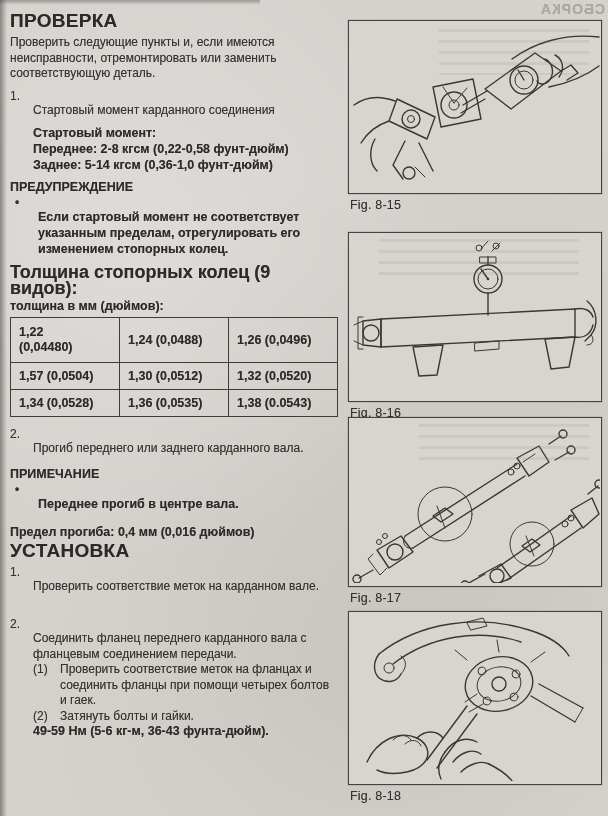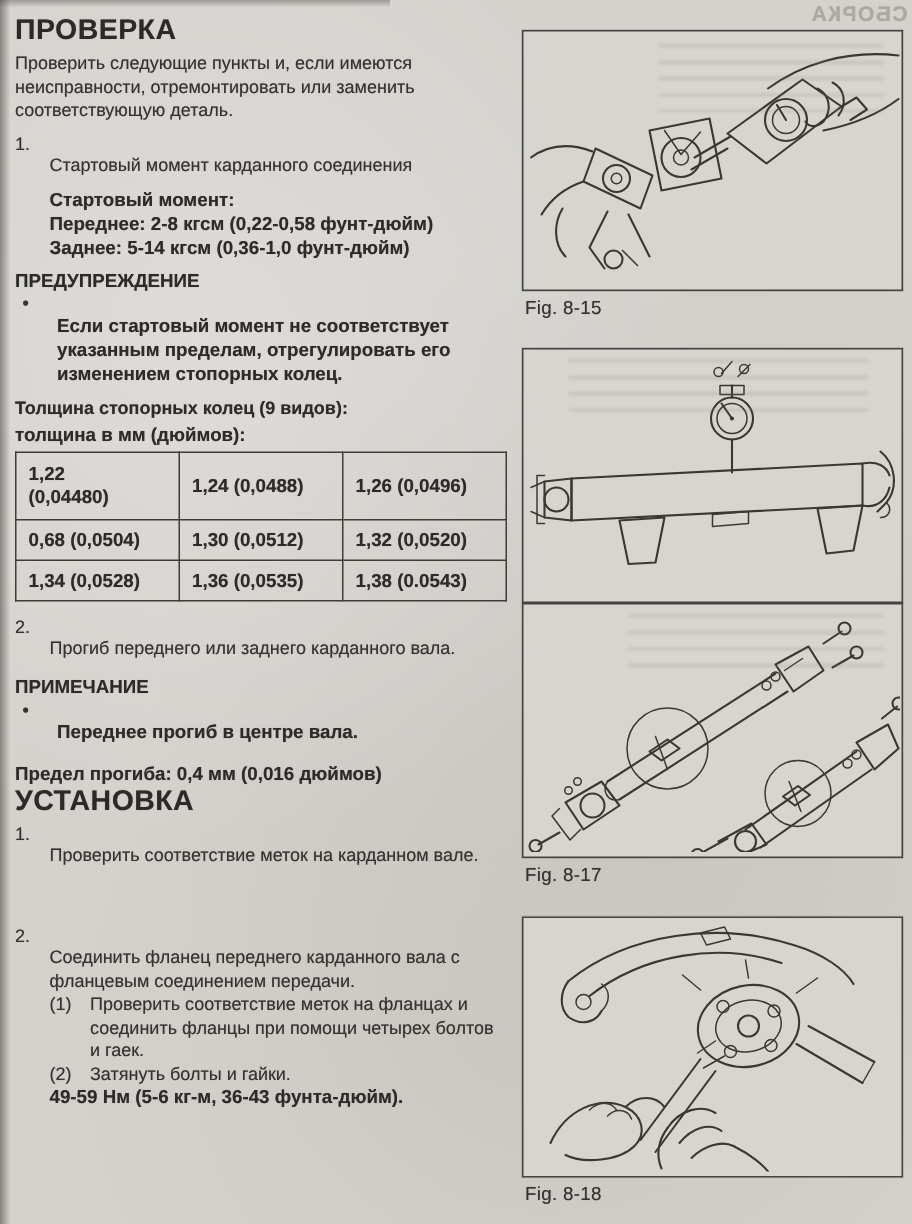--- a/index.html
+++ b/index.html
@@ -29,21 +29,21 @@
   .p-intro{ margin:0 0 7px 0; width:302px; }
   .li{ display:flex; }
   .li .num{ flex:none; width:23px; }
   .li .bullet{ flex:none; width:23px; padding-left:5px; font-weight:700;}
   .li .txt2{ flex:1;margin-top:14px; }
   .bold{ font-weight:700; color:#2d2b28; }
   .specblock{ margin:7px 0 0 23px; font-size:12.5px; line-height:16px; }
   .warnblock{ margin-top:6px; }
   .warn-title{ font-size:12.5px; line-height:16px; }
   .warn-li{ font-size:12.5px; line-height:16px; width:312px;}
-  .rings{ margin-top:7px; font-size:12px; line-height:16px;}
+  .rings{ margin-top:7px; font-size:18px; line-height:16px;}
   .tbl-cap{ margin-top:3px; width:323px; text-align:left; font-size:12.5px; line-height:15px;}
   table.tbl{ border-collapse:collapse; margin-top:3px; }
   table.tbl td{
     border:1.6px solid #3e3c37; width:96px; font-size:12.5px; font-weight:700; color:#2d2b28;
     padding:3px 4px 3px 8px; vertical-align:middle; white-space:pre-line; line-height:15px;
   }
   table.tbl tr:first-child td{ height:38px; }
   table.tbl tr td{ height:20px; }
   .mt10{ margin-top:10px; } .mt9{ margin-top:9px; } .mt8{ margin-top:12px; } .mt16{ margin-top:16px;} .mt2{margin-top:2px;}
   .lower{ position:absolute; left:10px; top:617px; width:328px; font-size:12px; line-height:15.5px; }
@@ -108,21 +108,21 @@
 
     <table class="tbl">
       <tbody>
           <tr>
         <td>1,22
 (0,04480)</td>
         <td>1,24 (0,0488)</td>
         <td>1,26 (0,0496)</td>
       </tr>
       <tr>
-        <td>0,68 (0,0504)</td>
+        <td>1,57 (0,0504)</td>
         <td>1,30 (0,0512)</td>
         <td>1,32 (0,0520)</td>
       </tr>
       <tr>
         <td>1,34 (0,0528)</td>
         <td>1,36 (0,0535)</td>
         <td>1,38 (0.0543)</td>
       </tr>
     </tbody>
       </table>
@@ -236,21 +236,21 @@
         <path d="M139,32 L139,24"></path>
         <path d="M131,24 L147,24 L147,30 L131,30 Z" class="thin"></path>
         <path d="M132,16 L139,8 M143,18 L151,10" class="thin"></path>
         <circle cx="130" cy="15" r="3" class="thin"></circle>
           <circle cx="147" cy="13" r="3" class="thin"></circle>
       </svg>
     </div>
     <div class="figcap txt">Fig. 8-16</div>
   </div>
 
-  <div class="fig" style="top:402px">
+  <div class="fig" style="top:417px">
     <div class="figbox" style="height:168px">
       <div class="ghost" style="left:70px; top:6px; width:170px; height:42px"></div>
       <svg class="draw" width="251" height="165" viewBox="0 0 251 165">
 
         <path d="M56,118 L168,46"></path>
           <path d="M64,130 L176,58"></path>
         <path d="M56,118 C52,124 56,132 64,130" class="thin"></path>
 
         <path d="M168,40 L190,28 L200,44 L180,58 Z"></path>
         <path d="M174,44 L186,36" class="thin"></path>

